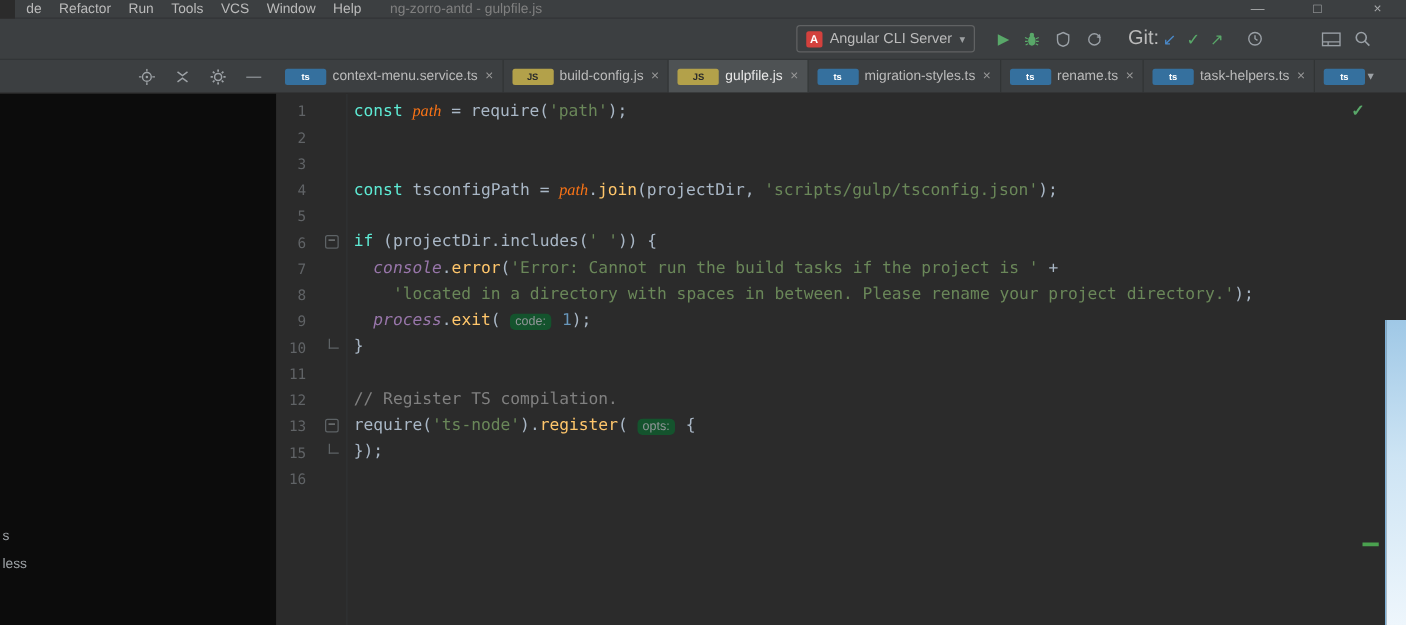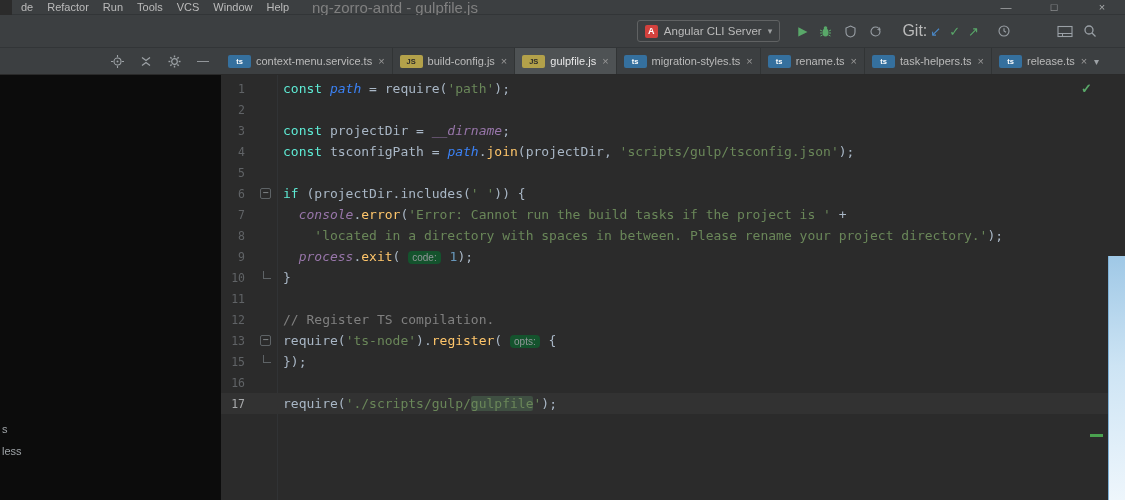--- a/index.html
+++ b/index.html
@@ -12,21 +12,21 @@
   }
 
   
   .menubar {
     position:absolute; left:12px; top:0; width:1125px; height:15px;
     background:#3c3f41; border-bottom:1px solid #323537;
     display:flex; align-items:center; color:#bbbbbb; font-size:11px;
   }
   .menu-items { display:flex; align-items:center; padding-left:2px; }
   .menu-item { padding:0 7px; cursor:default; }
-  .window-title { position:absolute; left:300px; color:#808080; font-size:15px; white-space:nowrap; }
+  .window-title { position:absolute; left:300px; color:#808080; font-size:11px; white-space:nowrap; }
   .window-controls { position:absolute; right:28px; display:flex; gap:34px; color:#a7a9ab; font-size:11px; }
   .window-controls span { width:14px; text-align:center; }
 
   
   .toolbar {
     position:absolute; left:0; top:15px; width:1125px; height:33px;
     background:#3c3f41; border-bottom:1px solid #323537;
   }
   .toolbar-right { position:absolute; right:28px; top:5px; display:flex; align-items:center; }
   .run-config {
@@ -65,21 +65,21 @@
   .panel-tools .pt { display:flex; align-items:center; color:#9da2a6; }
   .pt-minus { font-size:12px; line-height:1; }
   .tab-list { display:flex; align-items:stretch; overflow:hidden; }
   .tab {
     display:flex; align-items:center; gap:5px; padding:0 7px;
     font-size:11px; color:#bbbbbb; border-right:1px solid #313435;
     white-space:nowrap; cursor:default;
   }
   .tab.active { background:#4e5254; color:#e8e8e8; }
   .badge {
-    width:23px; height:13px; border-radius:2px; flex:none;
+    width:33px; height:13px; border-radius:2px; flex:none;
     display:flex; align-items:center; justify-content:center;
     font-size:7.5px; font-weight:bold;
   }
   .badge-ts { background:#35709e; color:#ffffff; }
   .badge-js { background:#b3a14a; color:#2b2b2b; }
   .tab-close { color:#999999; font-size:11px; margin-left:1px; }
   .hidden-tabs { margin-left:auto; margin-right:26px; align-self:center; color:#9da2a6; font-size:10px; }
 
   
   .project-panel {
@@ -111,21 +111,21 @@
   }
   .fold-end {
     width:8px; height:8px; border-left:1px solid #5e6366; border-bottom:1px solid #5e6366;
     transform:translateY(-3px);
   }
   .code-cell { padding-left:6px; white-space:pre; color:#a9b7c6; }
   .tok-kw  { color:#5eead4; }
   .tok-str { color:#6a8759; }
   .tok-fn  { color:#ffc66b; }
   .tok-glob{ color:#9876aa; font-style:italic; }
-  .tok-mod { color:#3b82f6; font-style:italic; }
+  .tok-mod { color:#f97316; font-style:italic;font-family:Liberation Serif, serif; }
   .tok-com { color:#808080; }
   .tok-num { color:#6897bb; }
   .tok-def { color:#a9b7c6; }
   .tok-strhl { color:#6a8759; background:#3f4f42; border-radius:2px; }
   .tok-hint {
     font-family:"Liberation Sans", sans-serif; font-size:10px;
     background:#14532d; color:#929699; border-radius:4px;
     padding:1px 4px; margin-right:1px;
   }
   .inspection-check {
@@ -307,21 +307,20 @@
           <span class="lnum">2</span>
           <span class="foldbox"></span>
         </div>
         <div class="code-cell"></div>
       </div>
       <div class="line-row">
         <div class="gutter-cell">
           <span class="lnum">3</span>
           <span class="foldbox"></span>
         </div>
-        <div class="code-cell"><span class="tok-kw">const </span><span class="tok-def">projectDir = </span><span class="tok-glob">__dirname</span><span class="tok-def">;</span></div>
       </div>
       <div class="line-row">
         <div class="gutter-cell">
           <span class="lnum">4</span>
           <span class="foldbox"></span>
         </div>
         <div class="code-cell"><span class="tok-kw">const </span><span class="tok-def">tsconfigPath = </span><span class="tok-mod">path</span><span class="tok-def">.</span><span class="tok-fn">join</span><span class="tok-def">(projectDir, </span><span class="tok-str">'scripts/gulp/tsconfig.json'</span><span class="tok-def">);</span></div>
       </div>
       <div class="line-row">
         <div class="gutter-cell">
@@ -392,25 +391,18 @@
           <span class="foldbox fold-end"></span>
         </div>
         <div class="code-cell"><span class="tok-def">});</span></div>
       </div>
       <div class="line-row">
         <div class="gutter-cell">
           <span class="lnum">16</span>
           <span class="foldbox"></span>
         </div>
         <div class="code-cell"></div>
-      </div>
-      <div class="line-row current">
-        <div class="gutter-cell">
-          <span class="lnum">17</span>
-          <span class="foldbox"></span>
-        </div>
-        <div class="code-cell"><span class="tok-def">require(</span><span class="tok-str">'./scripts/gulp/</span><span class="tok-strhl">gulpfile</span><span class="tok-str">'</span><span class="tok-def">);</span></div>
       </div>
     </div>
   <span class="inspection-check">✓</span>
 </div>
 <div class="scroll-marker"></div>
 <div class="desktop-strip"></div>
 
 </body></html>

